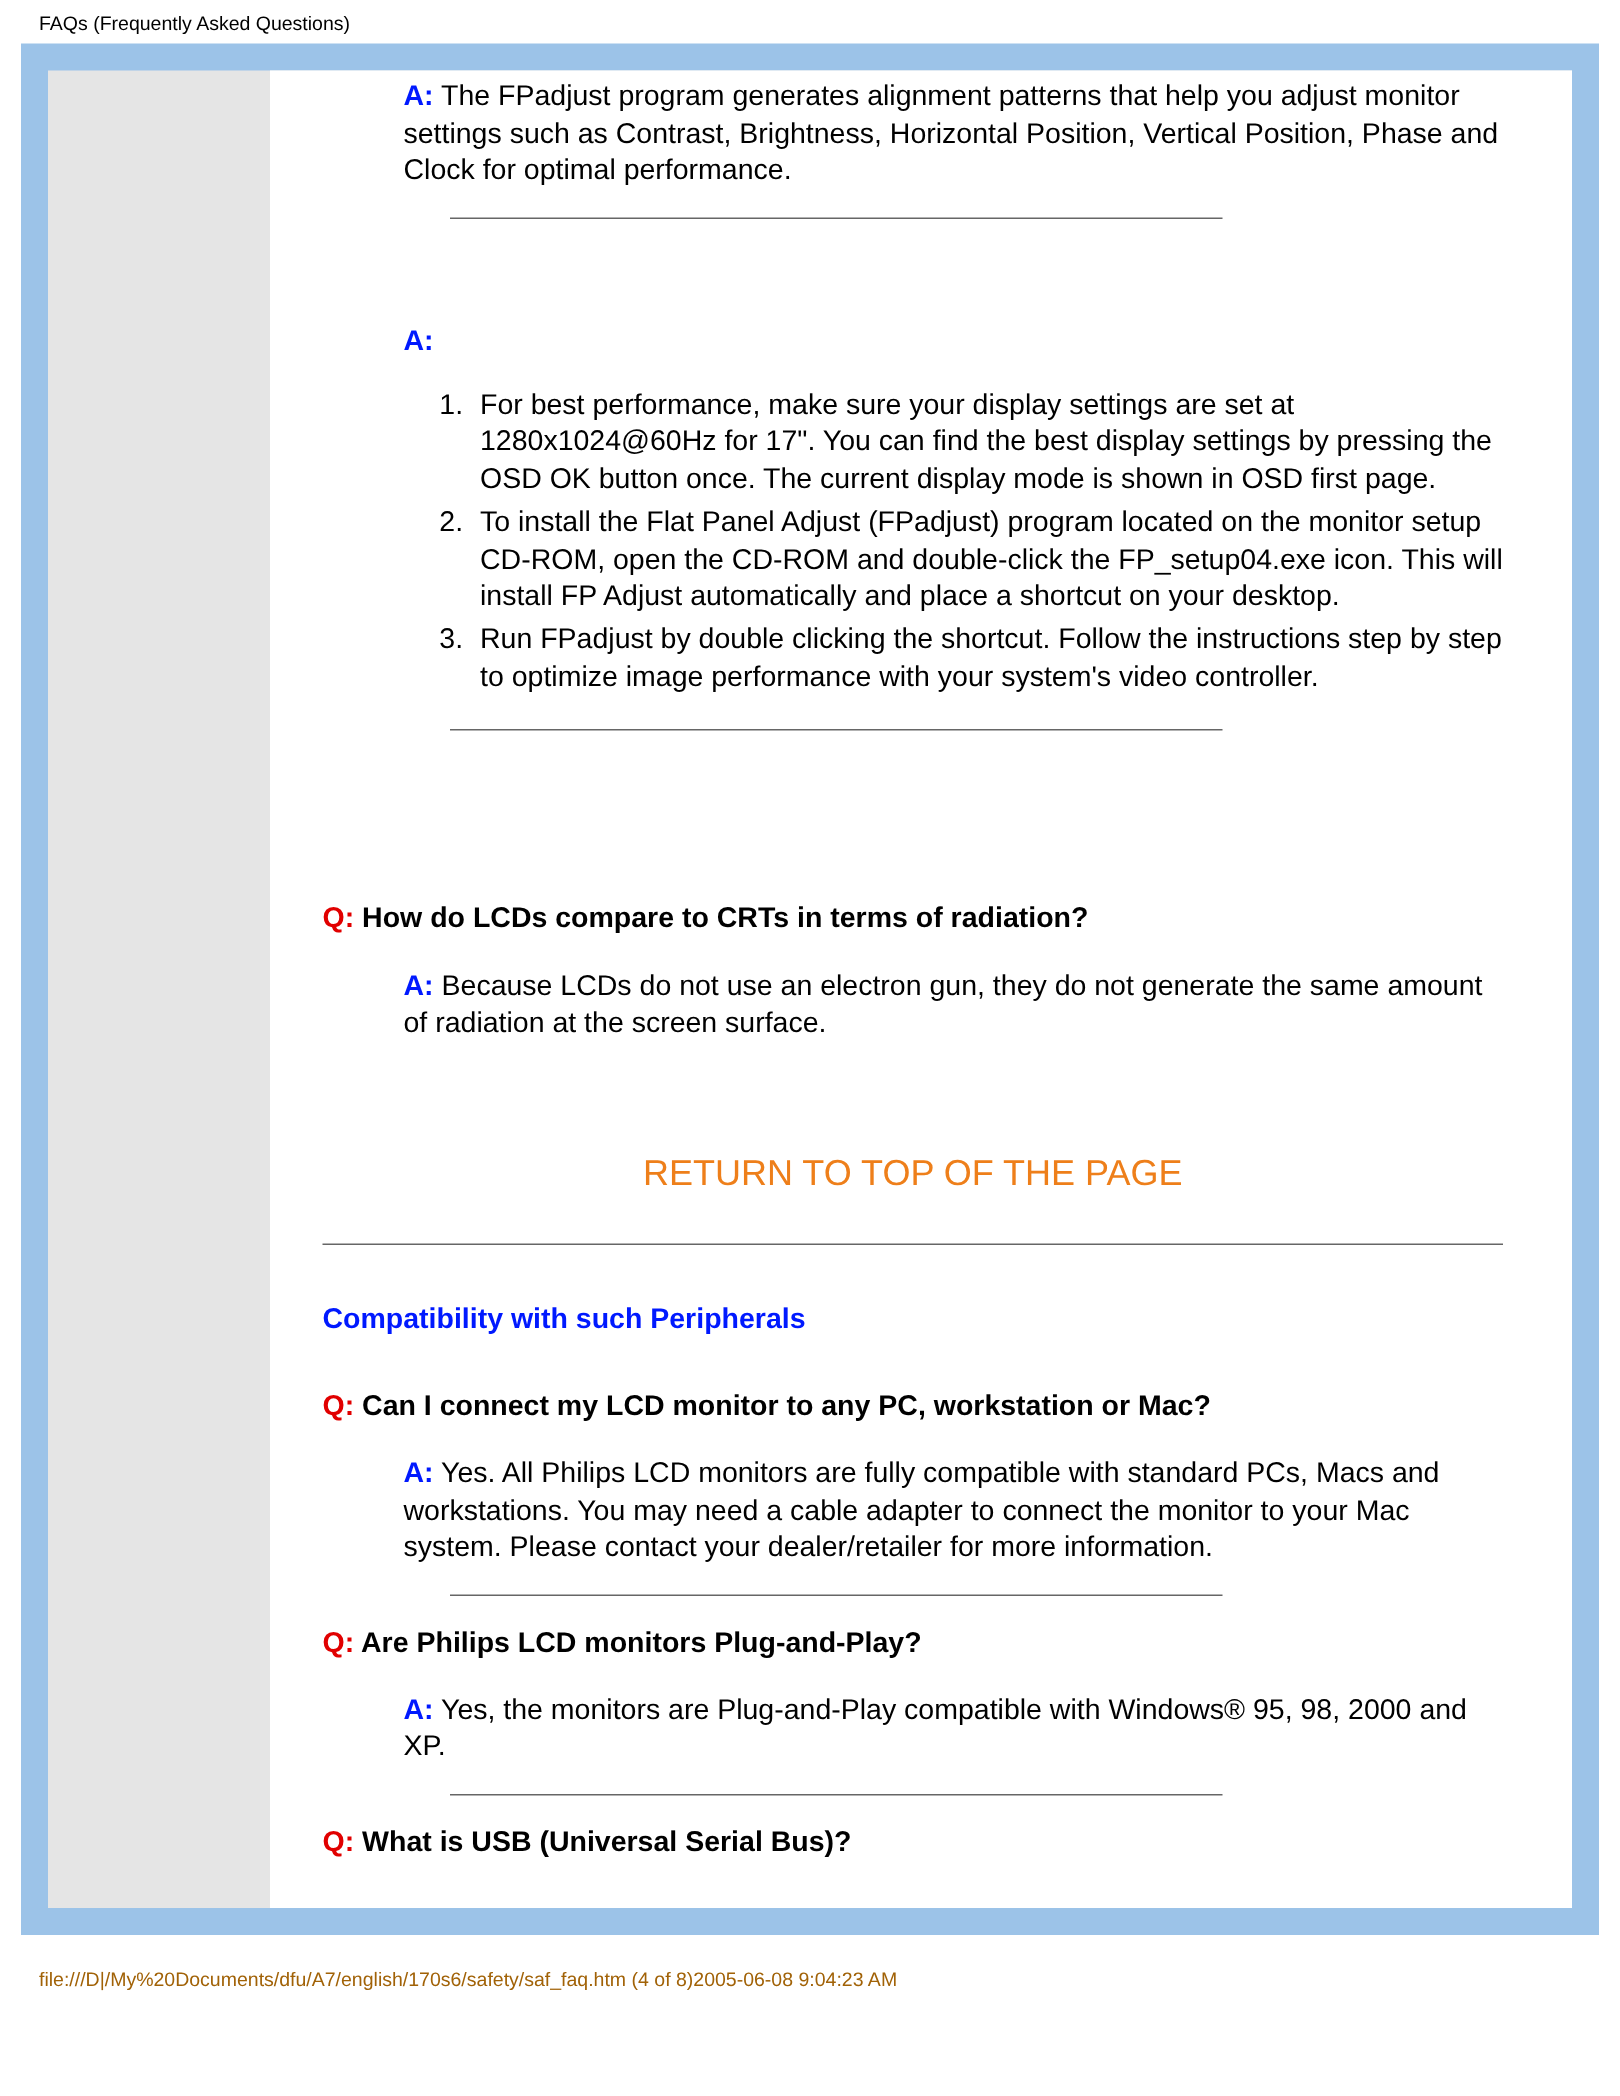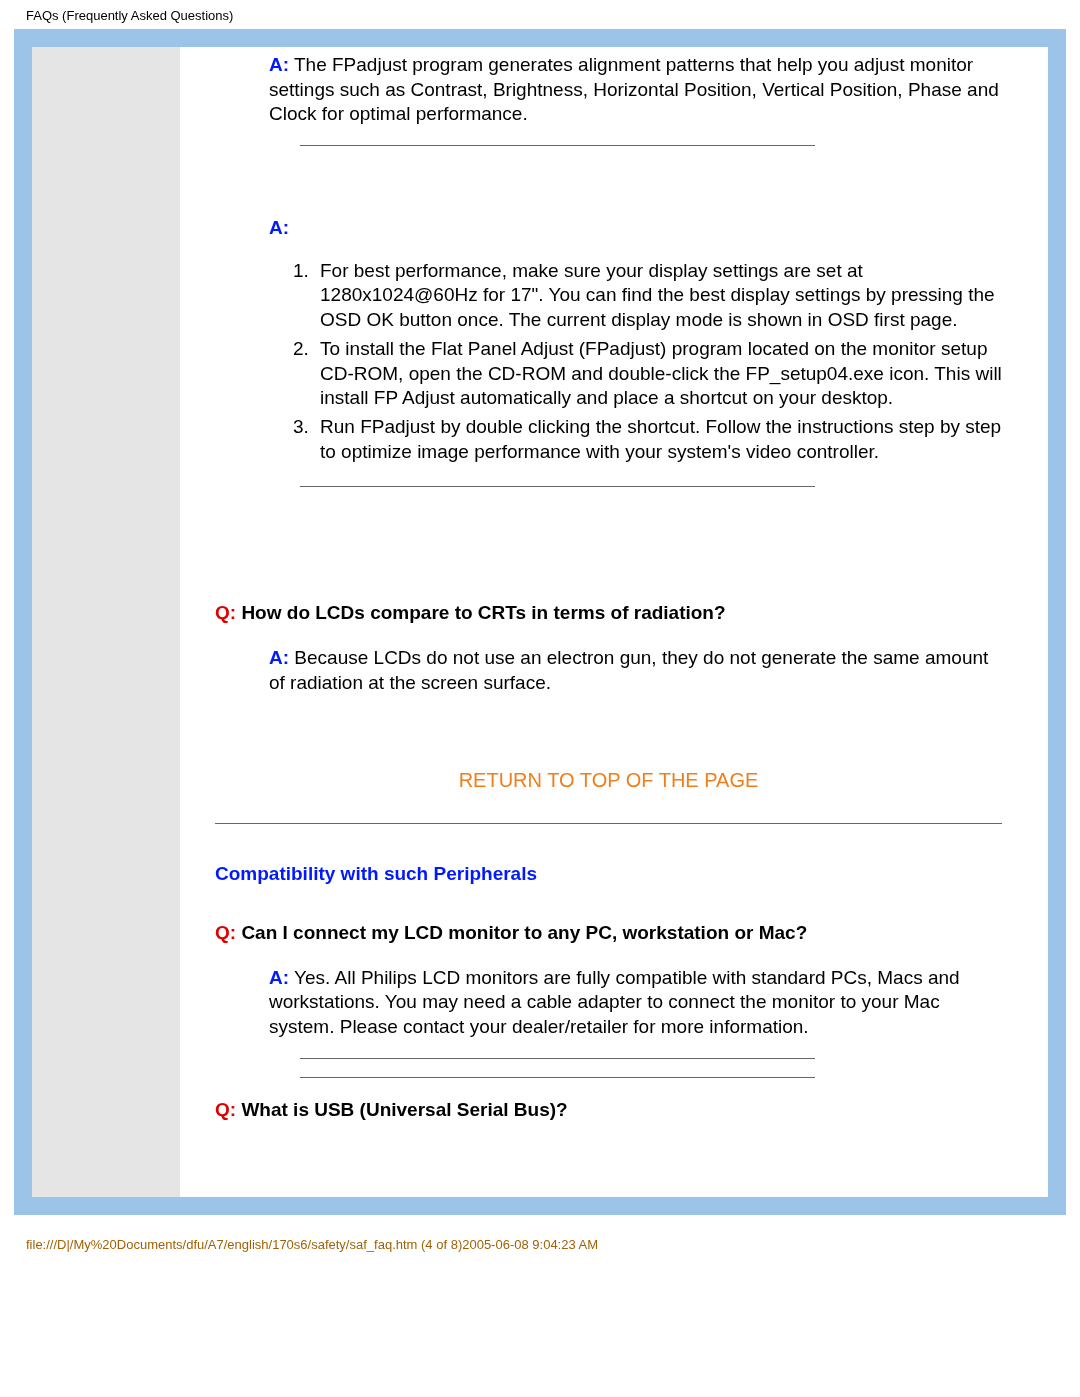--- a/index.html
+++ b/index.html
@@ -71,21 +71,21 @@
   .hr-short {
     border: none;
     border-top: 1.5px solid #666;
     width: 515px;
     margin: 18px auto 18px 85px;
   }
   .return-link {
     display: block;
     text-align: center;
     color: #ee7f1a;
-    font-size: 20px;
+    font-size: 24px;
     margin: 72px 0 30px 0;
     text-decoration: none;
   }
   .full-hr {
     border: none;
     border-top: 1.5px solid #666;
     margin: 10px 0 38px 0;
   }
   .footer-line {
     font-size: 13px;
@@ -154,20 +154,30 @@
         <span>Can I connect my LCD monitor to any PC, workstation or Mac?</span>
       </p>
       <div class="answer-block">
         <p class="answer-text">
           <span class="a-label">A:</span> 
           <span>Yes. All Philips LCD monitors are fully compatible with standard PCs, Macs and workstations. You may need a cable adapter to connect the monitor to your Mac system. Please contact your dealer/retailer for more information.</span>
         </p>
       </div>
       <hr class="hr-short">
 
+      <p class="question">
+        <span class="q-label">Q:</span> 
+        <span>Are Philips LCD monitors Plug-and-Play?</span>
+      </p>
+      <div class="answer-block">
+        <p class="answer-text">
+          <span class="a-label">A:</span> 
+          <span>Yes, the monitors are Plug-and-Play compatible with Windows® 95, 98, 2000 and XP.</span>
+        </p>
+      </div>
       <hr class="hr-short">
 
       <p class="question" style="margin-bottom:0;">
         <span class="q-label">Q:</span> 
         <span>What is USB (Universal Serial Bus)?</span>
       </p>
 
     </div>
   </div>
 </div>

